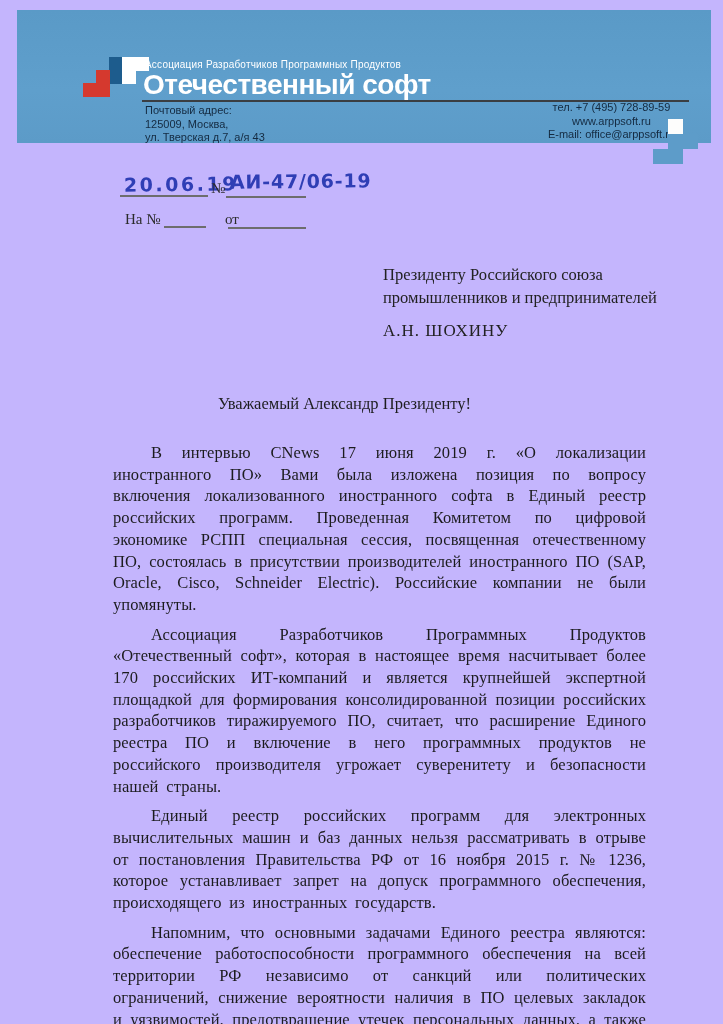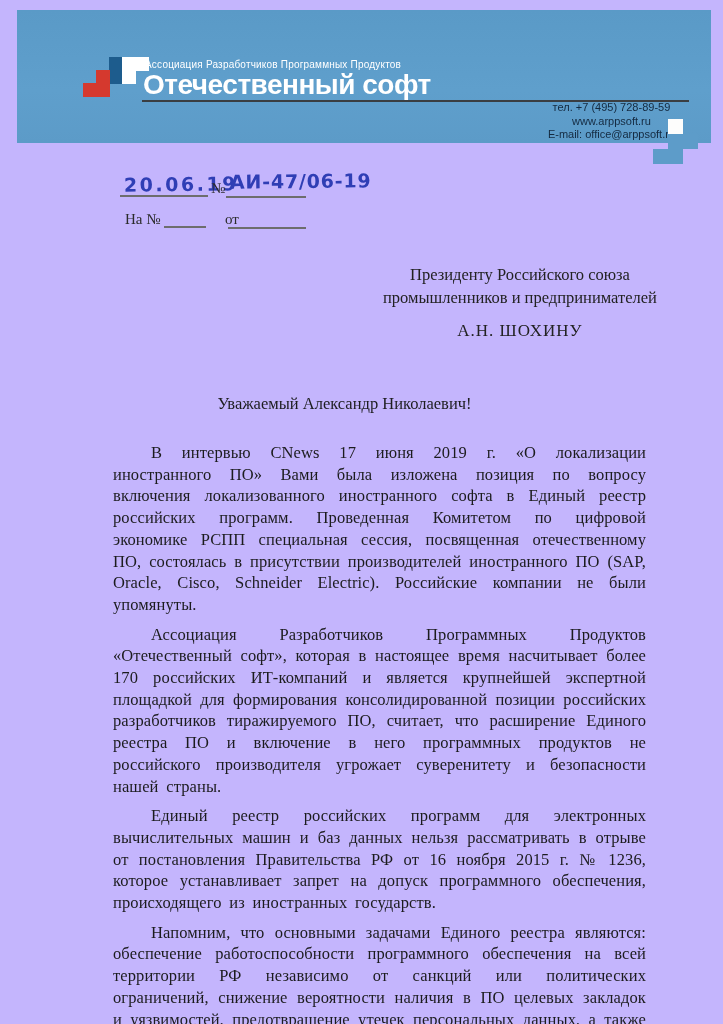--- a/index.html
+++ b/index.html
@@ -54,21 +54,21 @@
   .scan-line{position:absolute; height:2px; background:#6d6d6d;}
   .u1{left:120px; top:195px; width:88px;}
   .u2{left:226px; top:196px; width:80px;}
   .na-label{position:absolute; left:125px; top:211px; font-size:15px; color:#2b2b2b;}
   .na-ot{position:absolute; left:225px; top:211px; font-size:15px; color:#2b2b2b;}
   .u3{left:164px; top:226px; width:42px;}
   .u4{left:228px; top:227px; width:78px;}
   
   .addressee{
     position:absolute; left:383px; top:263px;
-    font-size:16.5px; line-height:23px; color:#222;text-align:center;
+    font-size:16.5px; line-height:23px; color:#222;
   }
   .addressee .name{
     margin-top:10px; font-size:17px; letter-spacing:1px; white-space:nowrap;
   }
   
   .salutation{
     position:absolute; left:105px; top:394px; width:549px;
     text-align:center; transform:translateX(-35px);
     font-size:16.5px; color:#1d1d1f;
   }
@@ -90,20 +90,25 @@
       <span class="px px-white" style="left:39px; top:0;"></span>
       <span class="px px-white" style="left:52px; top:0;"></span>
       <span class="px px-white" style="left:39px; top:13px;"></span>
       <span class="px px-red" style="left:13px; top:13px;"></span>
       <span class="px px-red" style="left:0;    top:26px;"></span>
       <span class="px px-red" style="left:13px; top:26px;"></span>
     </div>
     <div class="org-small">Ассоциация Разработчиков Программных Продуктов</div>
     <div class="org-name">Отечественный софт</div>
     <div class="rule"></div>
+    <div class="addr">
+      <div>Почтовый адрес:</div>
+      <div>125009, Москва,</div>
+      <div>ул. Тверская д.7, а/я 43</div>
+    </div>
     <div class="contact">
       <div>тел. +7 (495) 728-89-59</div>
       <div>www.arppsoft.ru</div>
       <div>E-mail: office@arppsoft.ru</div>
     </div>
   </header>
 
   <div class="decor">
     <span class="px d-white" style="left:668px; top:119px;"></span>
     <span class="px d-blue" style="left:668px; top:134px;"></span>
@@ -122,21 +127,21 @@
   <div class="scan-line u3"></div>
   <div class="na-ot">от</div>
   <div class="scan-line u4"></div>
 
   <div class="addressee">
     <div>Президенту Российского союза</div>
     <div>промышленников и предпринимателей</div>
     <div class="name">А.Н. ШОХИНУ</div>
   </div>
 
-  <div class="salutation">Уважаемый Александр Николаевич!</div>
+  <div class="salutation">Уважаемый Александр Президенту!</div>
   <div class="letter-body">
     <p>В интервью CNews 17 июня 2019 г. «О локализации иностранного ПО» Вами была изложена позиция по вопросу включения локализованного иностранного софта в Единый реестр российских программ. Проведенная Комитетом по цифровой экономике РСПП специальная сессия, посвященная отечественному ПО, состоялась в присутствии производителей иностранного ПО (SAP, Oracle, Cisco, Schneider Electric). Российские компании не были упомянуты.</p>
     <p>Ассоциация Разработчиков Программных Продуктов «Отечественный софт», которая в настоящее время насчитывает более 170 российских ИТ-компаний и является крупнейшей экспертной площадкой для формирования консолидированной позиции российских разработчиков тиражируемого ПО, считает, что расширение Единого реестра ПО и включение в него программных продуктов не российского производителя угрожает суверенитету и безопасности нашей страны.</p>
     <p>Единый реестр российских программ для электронных вычислительных машин и баз данных нельзя рассматривать в отрыве от постановления Правительства РФ от 16 ноября 2015 г. № 1236, которое устанавливает запрет на допуск программного обеспечения, происходящего из иностранных государств.</p>
     <p>Напомним, что основными задачами Единого реестра являются: обеспечение работоспособности программного обеспечения на всей территории РФ независимо от санкций или политических ограничений, снижение вероятности наличия в ПО целевых закладок и уязвимостей, предотвращение утечек персональных данных, а также содействие развитию отечественных ИТ-компаний, в том числе за счет того, что налоги выплачиваются в России.</p>
   </div>
 
 </div>
 
 </body></html>

